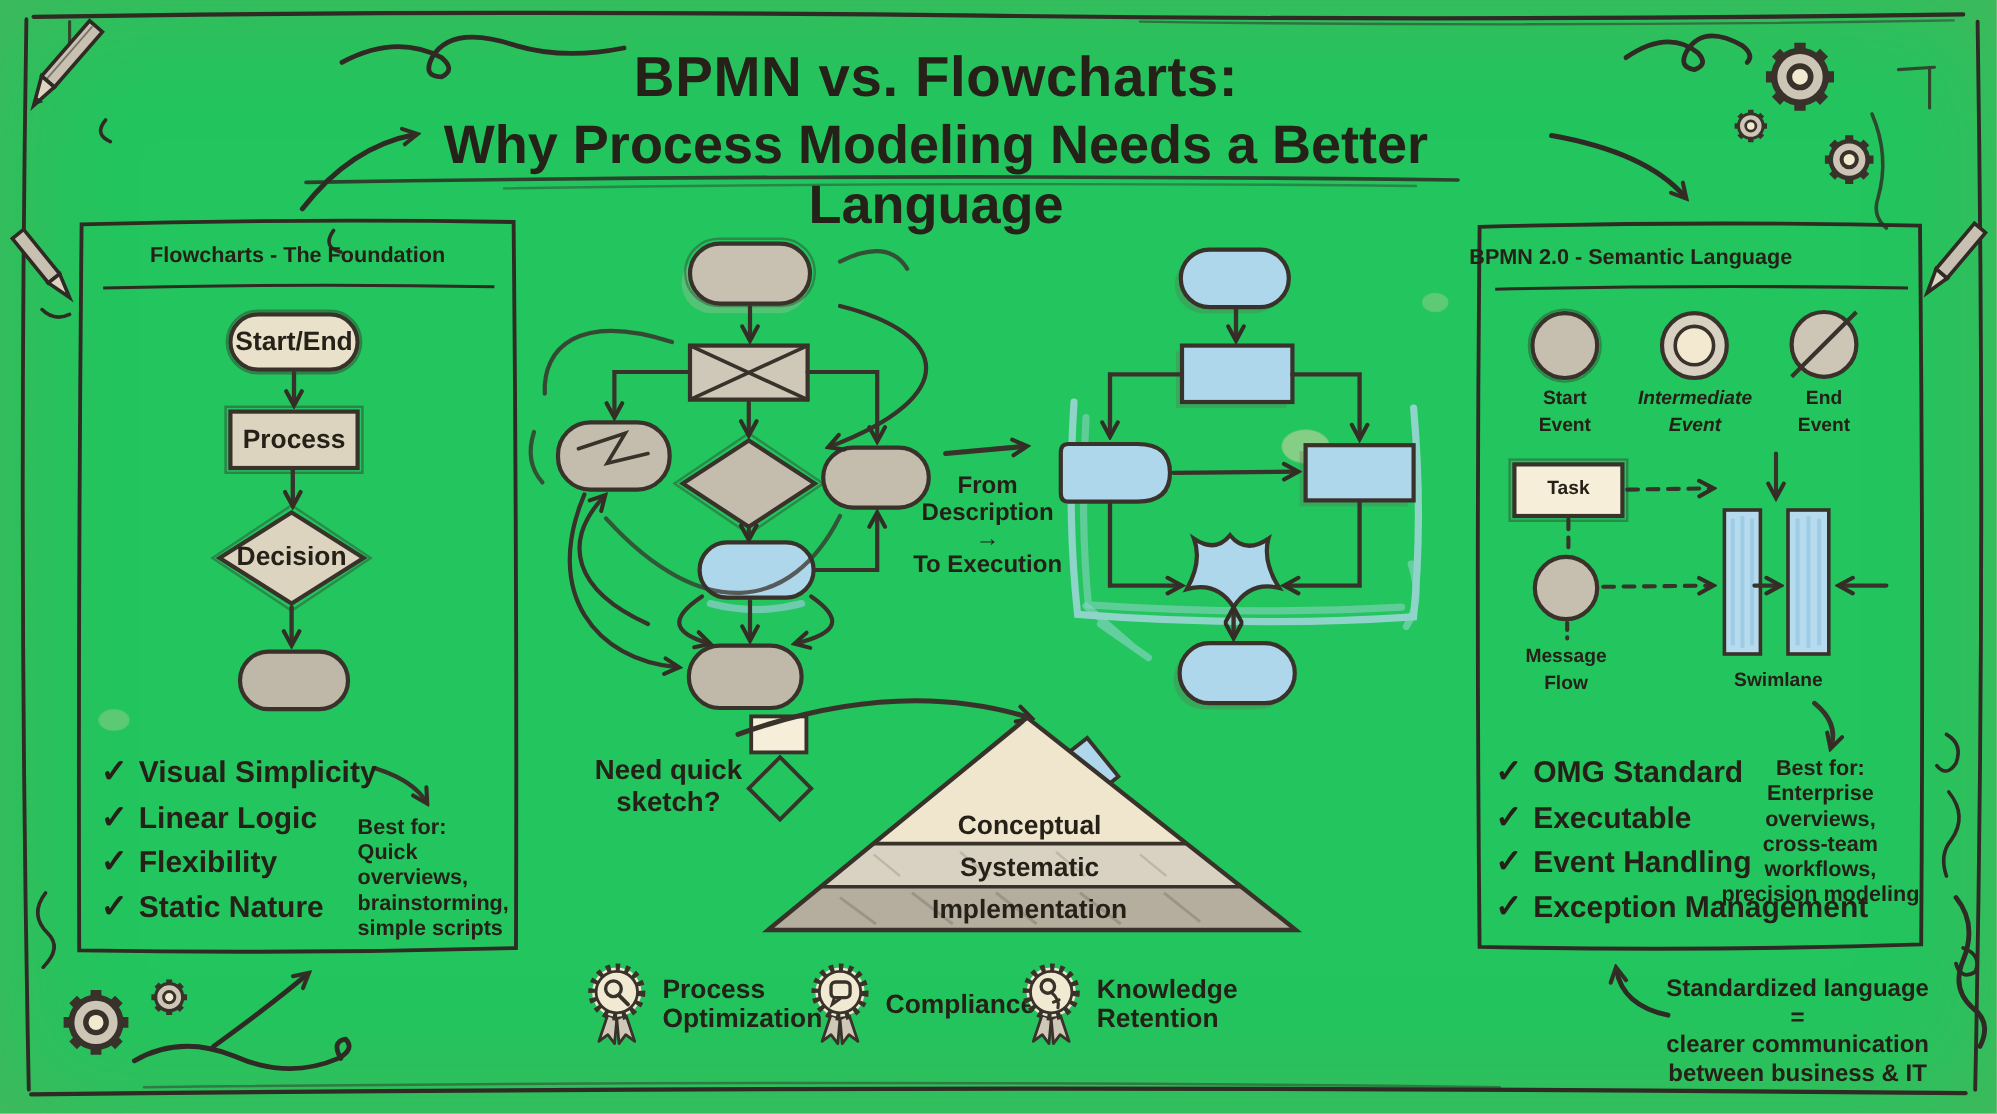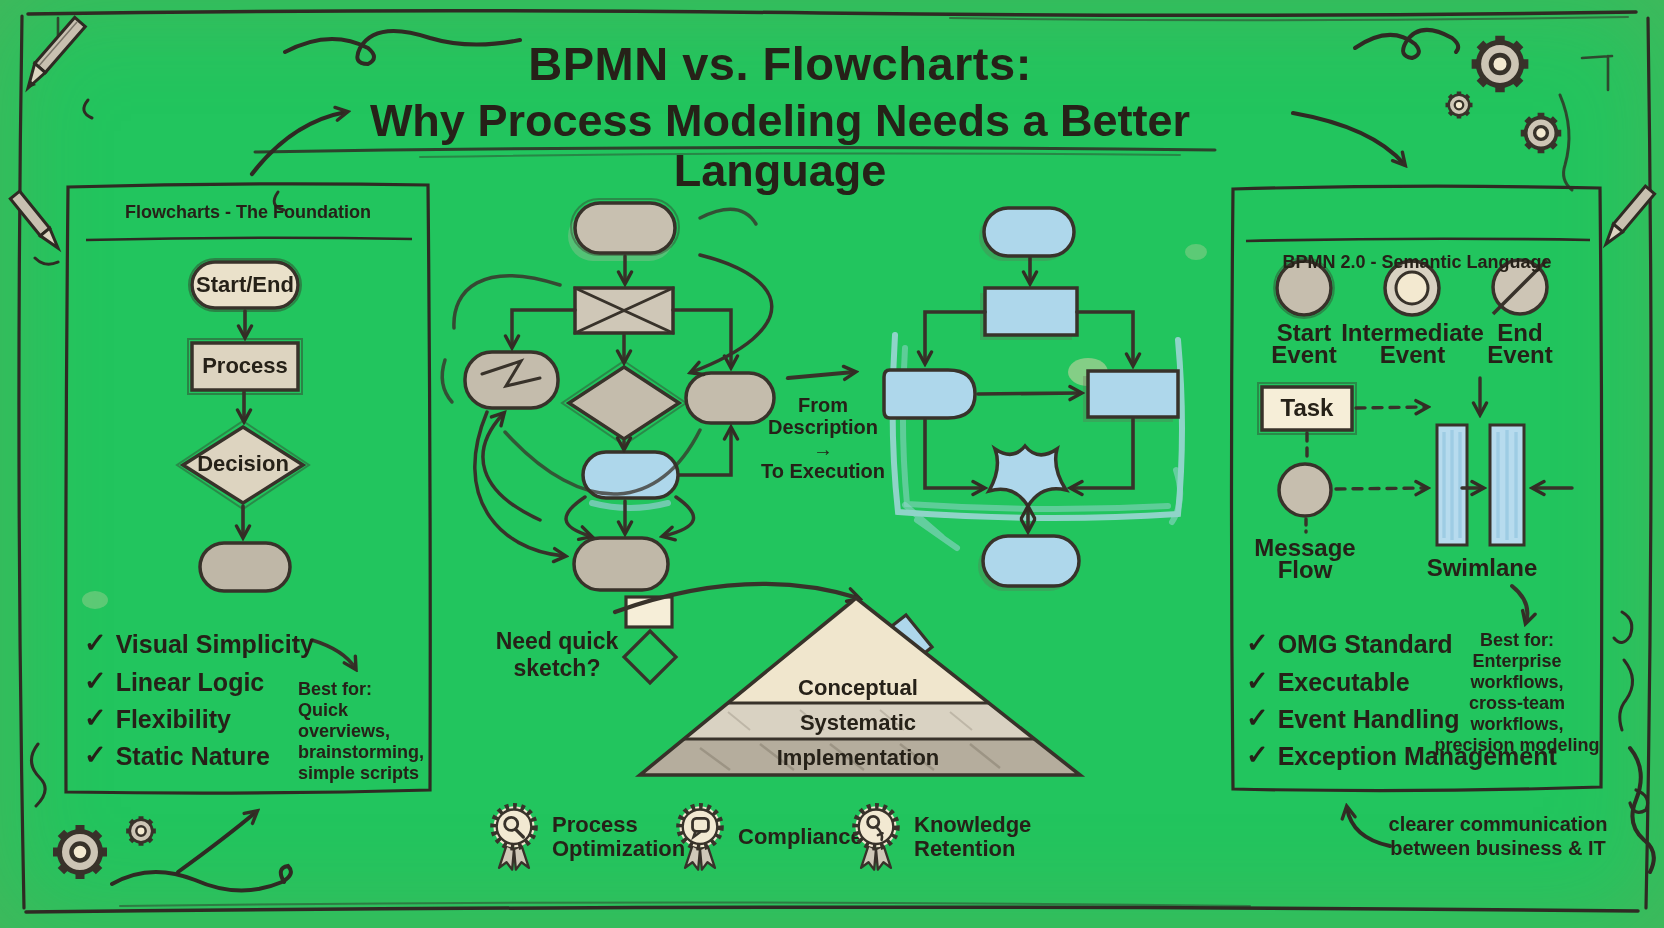--- a/index.html
+++ b/index.html
@@ -21,21 +21,21 @@
   .ctr{text-align:center;}
   .h1{font-size:47px;letter-spacing:.5px;}
   .h2{font-size:45px;}
   .ptitle{font-size:18px;}
   .node{font-size:22px;}
   .chkrow{display:flex;align-items:center;gap:9px;font-size:25px;}
   .chk{font-size:27px;transform:translateY(-1px);}
   .small{font-size:18px;line-height:21px;}
   .q{font-size:23px;line-height:27px;}
   .pyr{font-size:22px;}
-  .evt{font-size:24px;line-height:22px;}
+  .evt{font-size:16px;line-height:22px;}
   .badge{position:absolute;display:flex;align-items:center;gap:10px;}
   .badge .lbl{font-size:22px;line-height:24px;color:var(--ink);font-weight:bold;}
   .foot{font-size:20px;line-height:23.5px;}
   .trans{font-size:20px;line-height:22px;}
 </style>
 </head>
 <body>
 
 <div class="stage">
 
@@ -294,26 +294,26 @@
   <div>To Execution</div>
 </div>
 <div class="t q ctr" style="left:492px;top:628px;width:130px;">
   <div>Need quick</div>
   <div>sketch?</div>
 </div>
 <div class="t pyr ctr" style="left:788px;top:676px;width:140px;">Conceptual</div>
 <div class="t pyr ctr" style="left:788px;top:711px;width:140px;">Systematic</div>
 <div class="t pyr ctr" style="left:768px;top:746px;width:180px;">Implementation</div>
 
-<div class="t ptitle ctr" style="left:1238px;top:204px;width:358px;margin-top:48px;">BPMN 2.0 - Semantic Language</div>
+<div class="t ptitle ctr" style="left:1180px;top:204px;width:358px;">BPMN 2.0 - Semantic Language</div>
 <div class="t evt ctr" style="left:1256px;top:322px;width:96px;">
   <div>Start</div>
   <div>Event</div>
 </div>
-<div class="t evt ctr" style="left:1340px;top:322px;width:145px;">
+<div class="t evt ctr" style="left:1340px;top:322px;width:145px;font-style:italic;">
   <div>Intermediate</div>
   <div>Event</div>
 </div>
 <div class="t evt ctr" style="left:1472px;top:322px;width:96px;">
   <div>End</div>
   <div>Event</div>
 </div>
 <div class="t evt ctr" style="left:1264px;top:397px;width:86px;">Task</div>
 <div class="t evt ctr" style="left:1252px;top:537px;width:106px;">
   <div>Message</div>
@@ -333,26 +333,27 @@
   <span class="chk">✓</span>
   <span>Event Handling</span>
 </div>
 <div class="t chkrow" style="left:1246px;top:741px;">
   <span class="chk">✓</span>
   <span>Exception Management</span>
 </div>
 <div class="t small ctr" style="left:1424px;top:630px;width:186px;">
   <div>Best for:</div>
   <div>Enterprise</div>
-  <div>workflows,</div>
+  <div>overviews,</div>
   <div>cross-team workflows,</div>
   <div>precision modeling</div>
 </div>
 
 <div class="t foot ctr" style="left:1388px;top:813px;width:220px;">
+  <div>Standardized language =</div>
   <div>clearer communication</div>
   <div>between business &amp; IT</div>
 </div>
 
 <div class="badge" style="left:486px;top:800px;">
   <svg width="56" height="74" viewBox="0 0 60 78">
     <path d="M22,48 L14,72 L22,66 L28,74 L30,52 Z" fill="#cfc8b8" stroke="#38322a" stroke-width="2.5" stroke-linejoin="round"></path>
     <path d="M38,48 L46,72 L38,66 L32,74 L30,52 Z" fill="#cfc8b8" stroke="#38322a" stroke-width="2.5" stroke-linejoin="round"></path>
     <circle cx="30" cy="28" r="22" fill="#efe6cf" stroke="#38322a" stroke-width="7" stroke-dasharray="4 4.5"></circle>
     <circle cx="30" cy="28" r="18.5" fill="#f2e9d2" stroke="#38322a" stroke-width="2.5"></circle>

